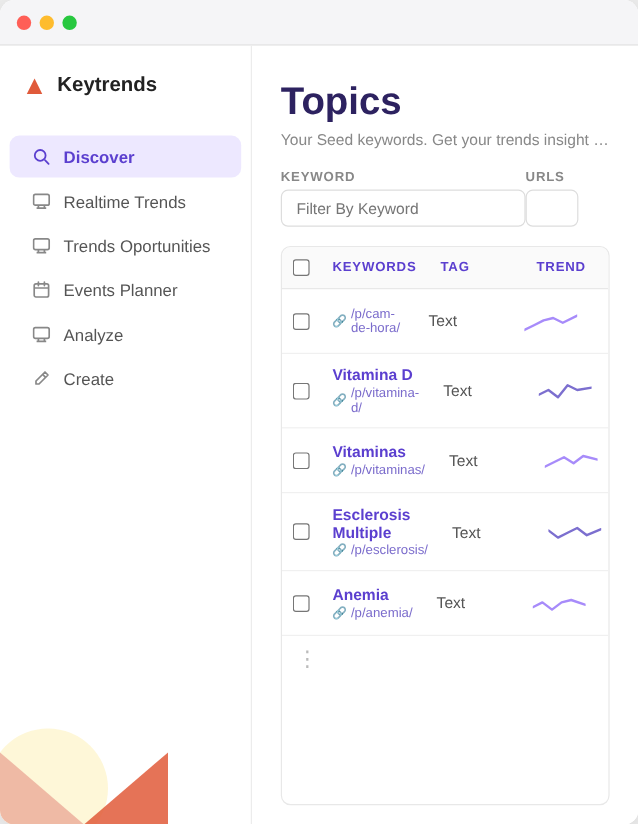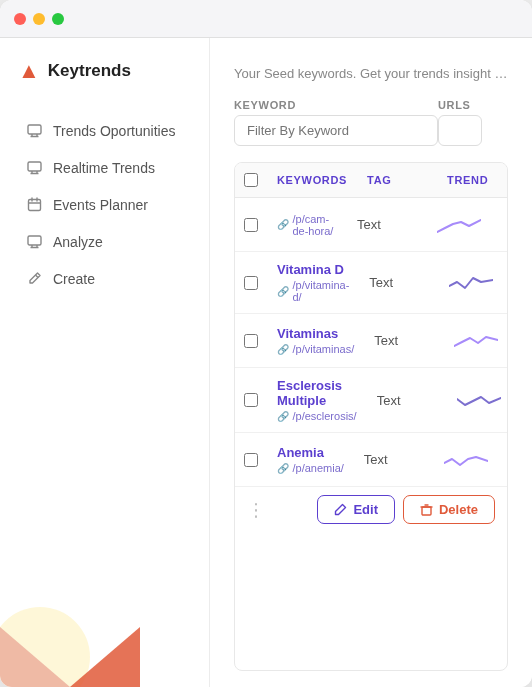--- a/index.html
+++ b/index.html
@@ -305,48 +305,57 @@
   </div>
 
   <div class="app-body">
 
     <div class="sidebar">
       <div class="logo-area">
         <span class="logo-icon">▲</span>
         <span class="logo-text">Keytrends</span>
       </div>
 
+      <div class="nav-item active">
+        <span class="nav-icon">
+          <svg width="15" height="15" viewBox="0 0 15 15" fill="none" xmlns="http://www.w3.org/2000/svg">
+            <circle cx="6.5" cy="6.5" r="4.5" stroke="#5b3fcf" stroke-width="1.5"></circle>
+            <line x1="10.5" y1="10.5" x2="13.5" y2="13.5" stroke="#5b3fcf" stroke-width="1.5" stroke-linecap="round"></line>
+          </svg>
+        </span>
+        <span>Discover</span>
+      </div>
+
+      <div class="nav-item">
+        <span class="nav-icon">
+          <svg width="15" height="15" viewBox="0 0 15 15" fill="none" xmlns="http://www.w3.org/2000/svg">
+            <rect x="1" y="2" width="13" height="9" rx="1.5" stroke="#888" stroke-width="1.4"></rect>
+            <line x1="5" y1="11" x2="5" y2="13.5" stroke="#888" stroke-width="1.4"></line>
+            <line x1="10" y1="11" x2="10" y2="13.5" stroke="#888" stroke-width="1.4"></line>
+            <line x1="3.5" y1="13.5" x2="11.5" y2="13.5" stroke="#888" stroke-width="1.4"></line>
+          </svg>
+        </span>
+        <span>Realtime Trends</span>
+      </div>
 
       <div class="nav-item">
         <span class="nav-icon">
           <svg width="15" height="15" viewBox="0 0 15 15" fill="none" xmlns="http://www.w3.org/2000/svg">
             <rect x="1" y="2" width="13" height="9" rx="1.5" stroke="#888" stroke-width="1.4"></rect>
             <line x1="5" y1="11" x2="5" y2="13.5" stroke="#888" stroke-width="1.4"></line>
             <line x1="10" y1="11" x2="10" y2="13.5" stroke="#888" stroke-width="1.4"></line>
             <line x1="3.5" y1="13.5" x2="11.5" y2="13.5" stroke="#888" stroke-width="1.4"></line>
           </svg>
         </span>
         <span>Trends Oportunities</span>
       </div>
 
       <div class="nav-item">
         <span class="nav-icon">
           <svg width="15" height="15" viewBox="0 0 15 15" fill="none" xmlns="http://www.w3.org/2000/svg">
-            <rect x="1" y="2" width="13" height="9" rx="1.5" stroke="#888" stroke-width="1.4"></rect>
-            <line x1="5" y1="11" x2="5" y2="13.5" stroke="#888" stroke-width="1.4"></line>
-            <line x1="10" y1="11" x2="10" y2="13.5" stroke="#888" stroke-width="1.4"></line>
-            <line x1="3.5" y1="13.5" x2="11.5" y2="13.5" stroke="#888" stroke-width="1.4"></line>
-          </svg>
-        </span>
-        <span>Realtime Trends</span>
-      </div>
-
-      <div class="nav-item">
-        <span class="nav-icon">
-          <svg width="15" height="15" viewBox="0 0 15 15" fill="none" xmlns="http://www.w3.org/2000/svg">
             <rect x="1.5" y="2.5" width="12" height="11" rx="1.5" stroke="#888" stroke-width="1.4"></rect>
             <line x1="1.5" y1="6" x2="13.5" y2="6" stroke="#888" stroke-width="1.4"></line>
             <line x1="5" y1="1" x2="5" y2="4" stroke="#888" stroke-width="1.4" stroke-linecap="round"></line>
             <line x1="10" y1="1" x2="10" y2="4" stroke="#888" stroke-width="1.4" stroke-linecap="round"></line>
           </svg>
         </span>
         <span>Events Planner</span>
       </div>
 
       <div class="nav-item">
@@ -374,20 +383,21 @@
       <div class="decorative-shapes">
         <svg width="210" height="120" viewBox="0 0 210 120">
           <ellipse cx="40" cy="90" rx="50" ry="50" fill="#fef3c7" opacity="0.7"></ellipse>
           <polygon points="70,120 140,60 140,120" fill="#e05a3a" opacity="0.85"></polygon>
           <polygon points="0,120 70,120 0,60" fill="#e8a090" opacity="0.7"></polygon>
         </svg>
       </div>
     </div>
 
     <div class="main-content">
+      <h1 class="page-title">Topics</h1>
       <p class="page-subtitle">Your Seed keywords. Get your trends insight from K</p>
 
       <div class="filters-row">
         <div class="filter-group">
           <span class="filter-label">KEYWORD</span>
           <input class="filter-input" type="text" placeholder="Filter By Keyword" style="">
         </div>
         <div class="filter-group">
           <span class="filter-label">URLS</span>
           <input class="filter-input-sm" type="text" style="">
@@ -500,33 +510,17 @@
           <div class="tag-cell">Text</div>
           <div class="trend-cell">
             <svg class="trend-line" viewBox="0 0 44 22">
               <polyline points="0,14 8,10 16,16 24,10 32,8 44,12" fill="none" stroke="#a78bfa" stroke-width="2" stroke-linecap="round" stroke-linejoin="round"></polyline>
             </svg>
           </div>
         </div>
 
         <div class="bottom-bar">
           <span class="dots-icon">⋮</span>
-          <div class="action-btns">
-            <button class="btn-edit">
-              <svg width="13" height="13" viewBox="0 0 13 13" fill="none" xmlns="http://www.w3.org/2000/svg">
-                <path d="M8.5 1.5L11.5 4.5L4.5 11.5H1.5V8.5L8.5 1.5Z" stroke="#5b3fcf" stroke-width="1.4" stroke-linejoin="round"></path>
-              </svg>
-              <span>Edit</span>
-            </button>
-            <button class="btn-delete">
-              <svg width="13" height="13" viewBox="0 0 13 13" fill="none" xmlns="http://www.w3.org/2000/svg">
-                <rect x="2" y="4" width="9" height="8" rx="1" stroke="#e05a3a" stroke-width="1.4"></rect>
-                <line x1="1" y1="4" x2="12" y2="4" stroke="#e05a3a" stroke-width="1.4" stroke-linecap="round"></line>
-                <line x1="5" y1="2" x2="8" y2="2" stroke="#e05a3a" stroke-width="1.4" stroke-linecap="round"></line>
-              </svg>
-              <span>Delete</span>
-            </button>
-          </div>
         </div>
       </div>
     </div>
   </div>
 </div>
 
 </body></html>

